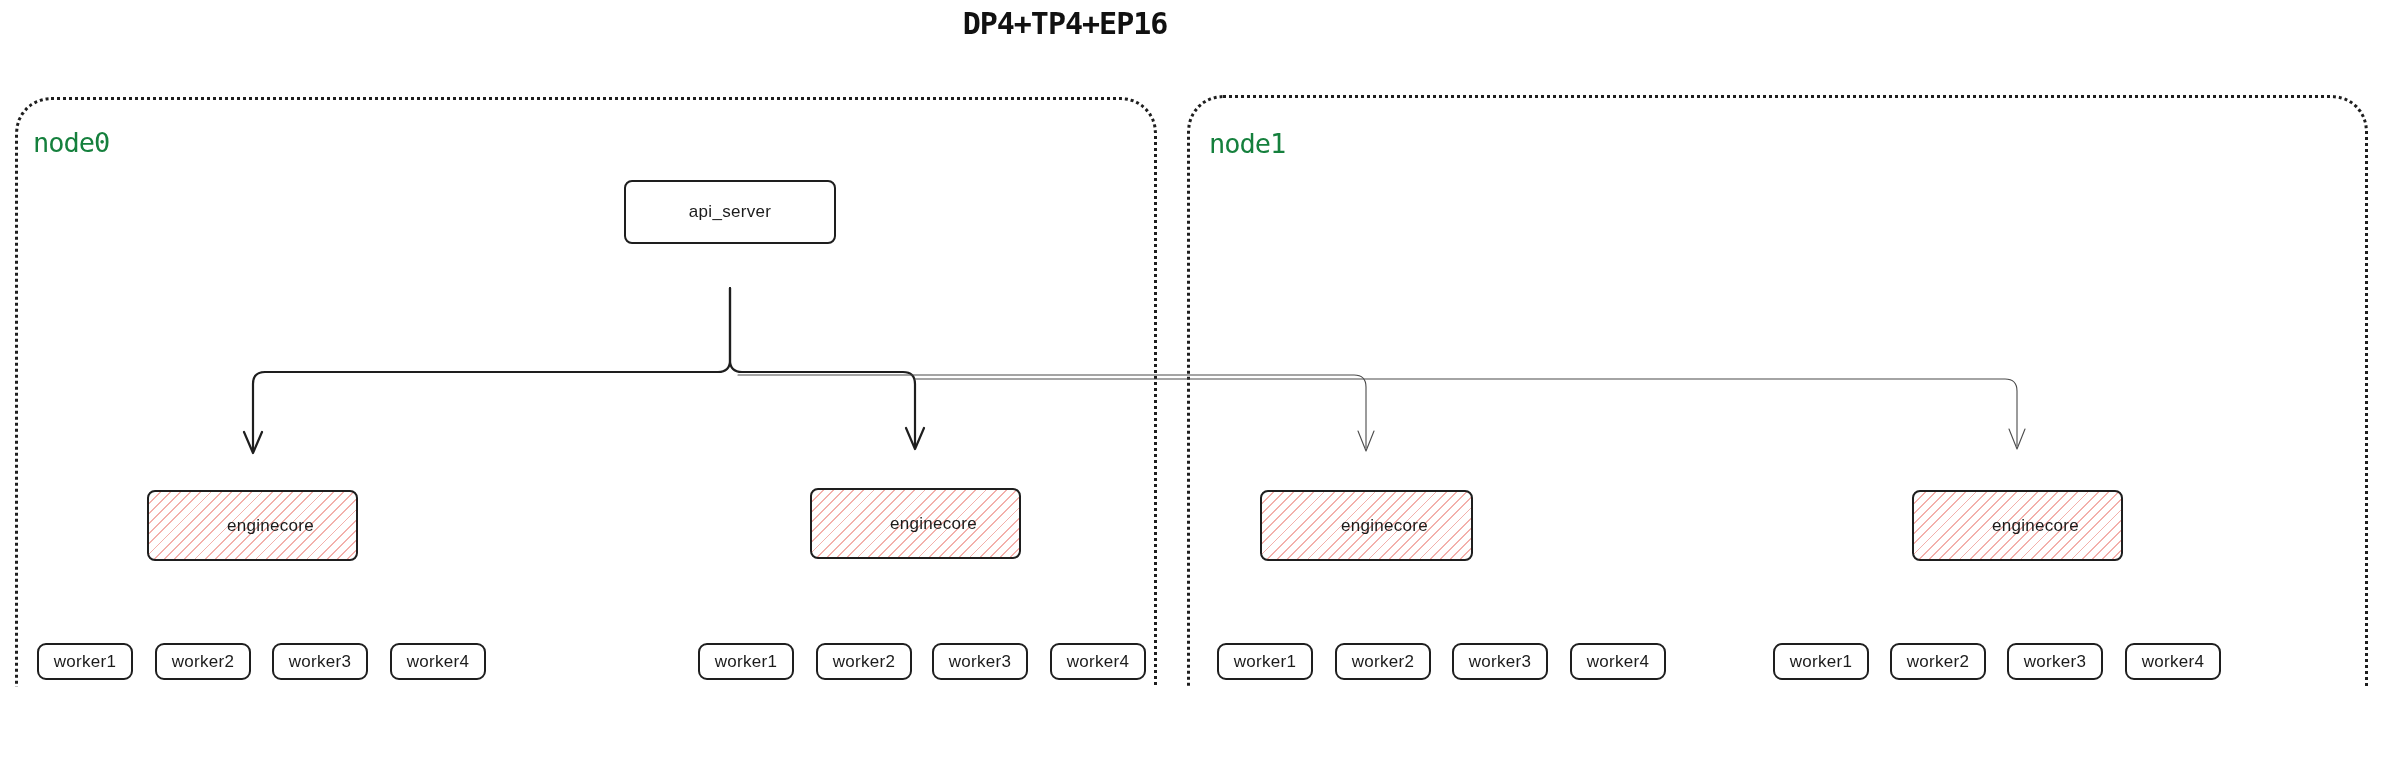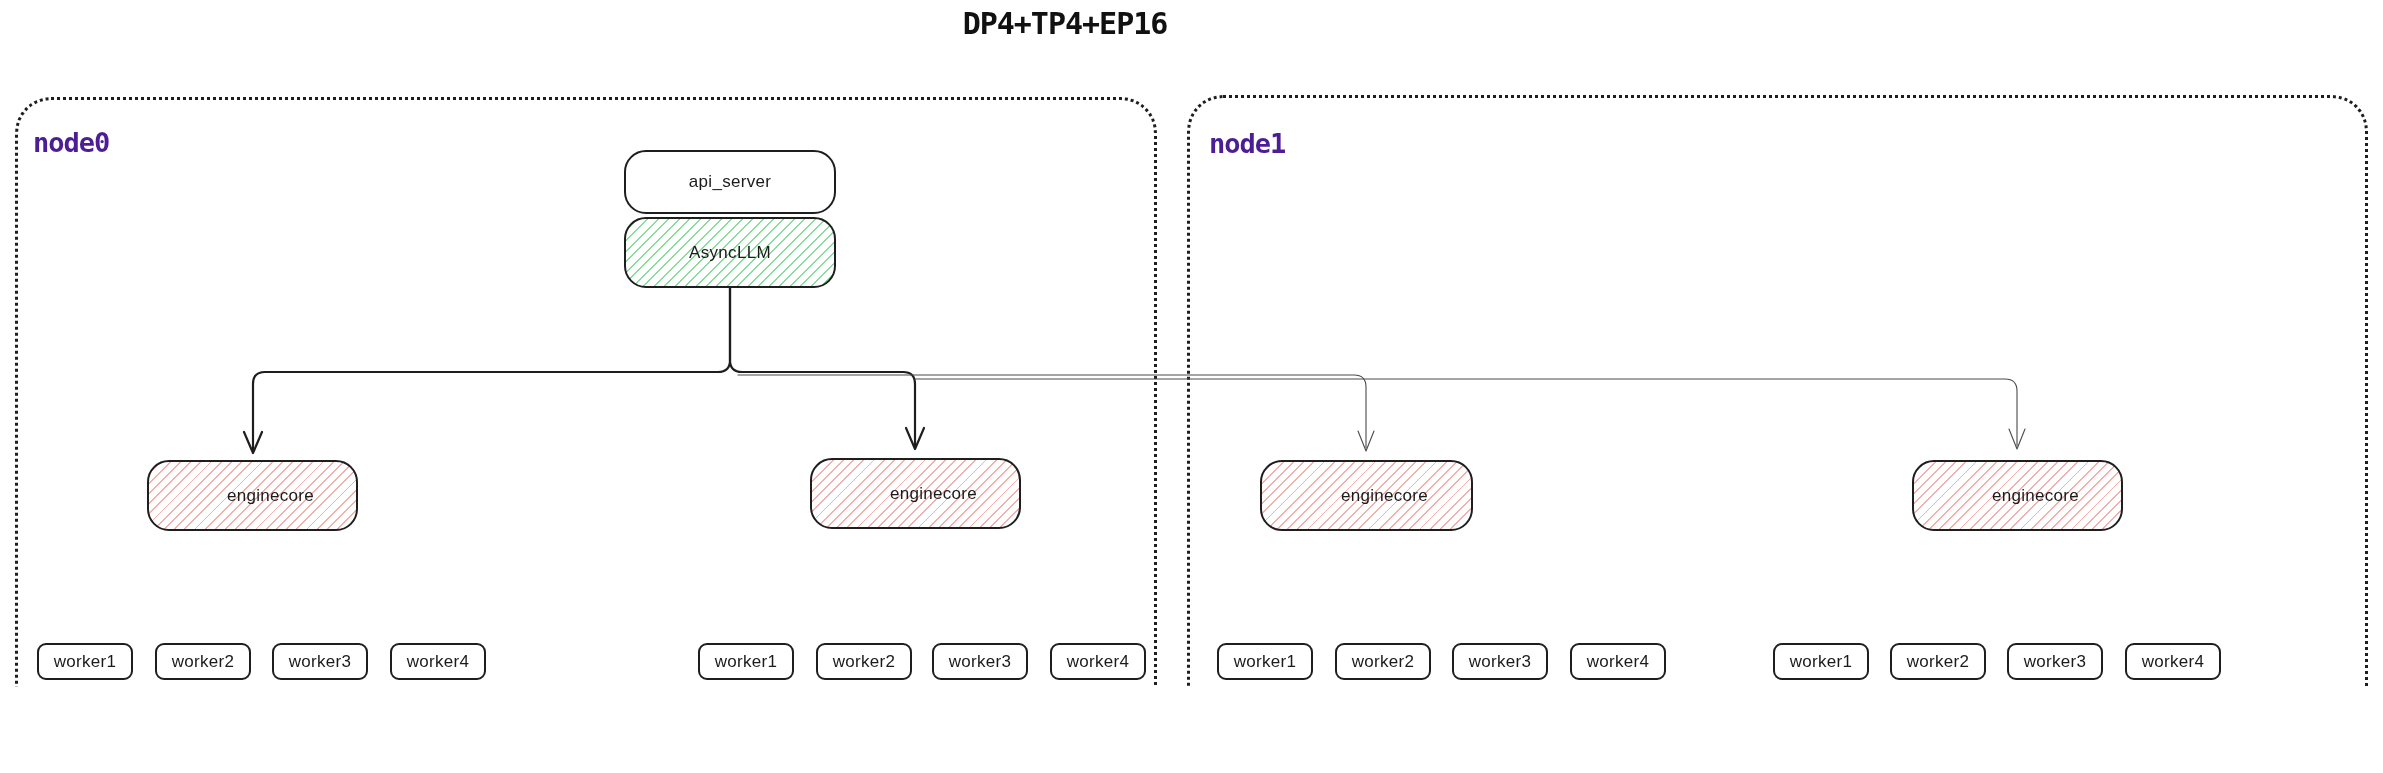--- a/index.html
+++ b/index.html
@@ -34,24 +34,24 @@
     position: absolute;
     border: 3px dotted var(--border);
     border-radius: 36px;
     background: transparent;
   }
   .node.n0 { left: 15px;  top: 97px; width: 1142px; height: 665px; }
   .node.n1 { left: 1187px; top: 95px; width: 1181px; height: 655px; }
   .node-label {
     position: absolute;
     font-family: "DejaVu Sans Mono", monospace;
-    font-weight: bold;
+    font-weight: normal;
     font-size: 27px;
     letter-spacing: -1px;
-    color: #4c1d95;
+    color: #15803d;
   }
   .connectors {
     position: absolute;
     left: 0; top: 0;
     pointer-events: none;
   }
   .connectors path, .connectors polyline {
     fill: none;
     stroke-linecap: round;
     stroke-linejoin: round;
@@ -62,21 +62,21 @@
     position: absolute;
     border: 2px solid var(--border);
     background-color: #fff;
     display: flex;
     align-items: center;
     justify-content: center;
     font-size: 17px;
     letter-spacing: 0.3px;
     color: #1b1b1b;
   }
-  .box.big { border-radius: 22px; }
+  .box.big { border-radius: 8px; margin-top: 30px; }
   .box.green {
     background-image: repeating-linear-gradient(135deg,
       var(--green-hatch) 0px, var(--green-hatch) 1.4px,
       transparent 1.4px, transparent 7.4px);
   }
   .box.red {
     background-image: repeating-linear-gradient(135deg,
       var(--red-hatch) 0px, var(--red-hatch) 1.3px,
       transparent 1.3px, transparent 7.2px);
     padding-left: 36px;
@@ -106,21 +106,20 @@
     <path class="stroke-thick" d="M 730 288 L 730 360 Q 730 372 742 372 L 903 372 Q 915 372 915 384 L 915 446"></path>
     <polyline class="stroke-thick" points="906,428 915,449 924,428"></polyline>
 
     <path class="stroke-thin" d="M 738 375 L 1354 375 Q 1366 375 1366 387 L 1366 448"></path>
     <polyline class="stroke-thin" points="1358,431 1366,451 1374,431"></polyline>
     <path class="stroke-thin" d="M 915 379 L 2005 379 Q 2017 379 2017 391 L 2017 446"></path>
     <polyline class="stroke-thin" points="2009,429 2017,449 2025,429"></polyline>
   </svg>
 
   <div class="box big" style="left:624px; top:150px; width:212px; height:64px;">api_server</div>
-  <div class="box big green" style="left:624px; top:217px; width:212px; height:71px;">AsyncLLM</div>
 
   <div class="box big red" style="left:147px; top:460px; width:211px; height:71px;">enginecore</div>
   <div class="box big red" style="left:810px; top:458px; width:211px; height:71px;">enginecore</div>
   <div class="box big red" style="left:1260px; top:460px; width:213px; height:71px;">enginecore</div>
   <div class="box big red" style="left:1912px; top:460px; width:211px; height:71px;">enginecore</div>
 
   <div class="box worker" style="left:37px;  top:643px;">worker1</div>
   <div class="box worker" style="left:155px; top:643px;">worker2</div>
   <div class="box worker" style="left:272px; top:643px;">worker3</div>
   <div class="box worker" style="left:390px; top:643px;">worker4</div>

